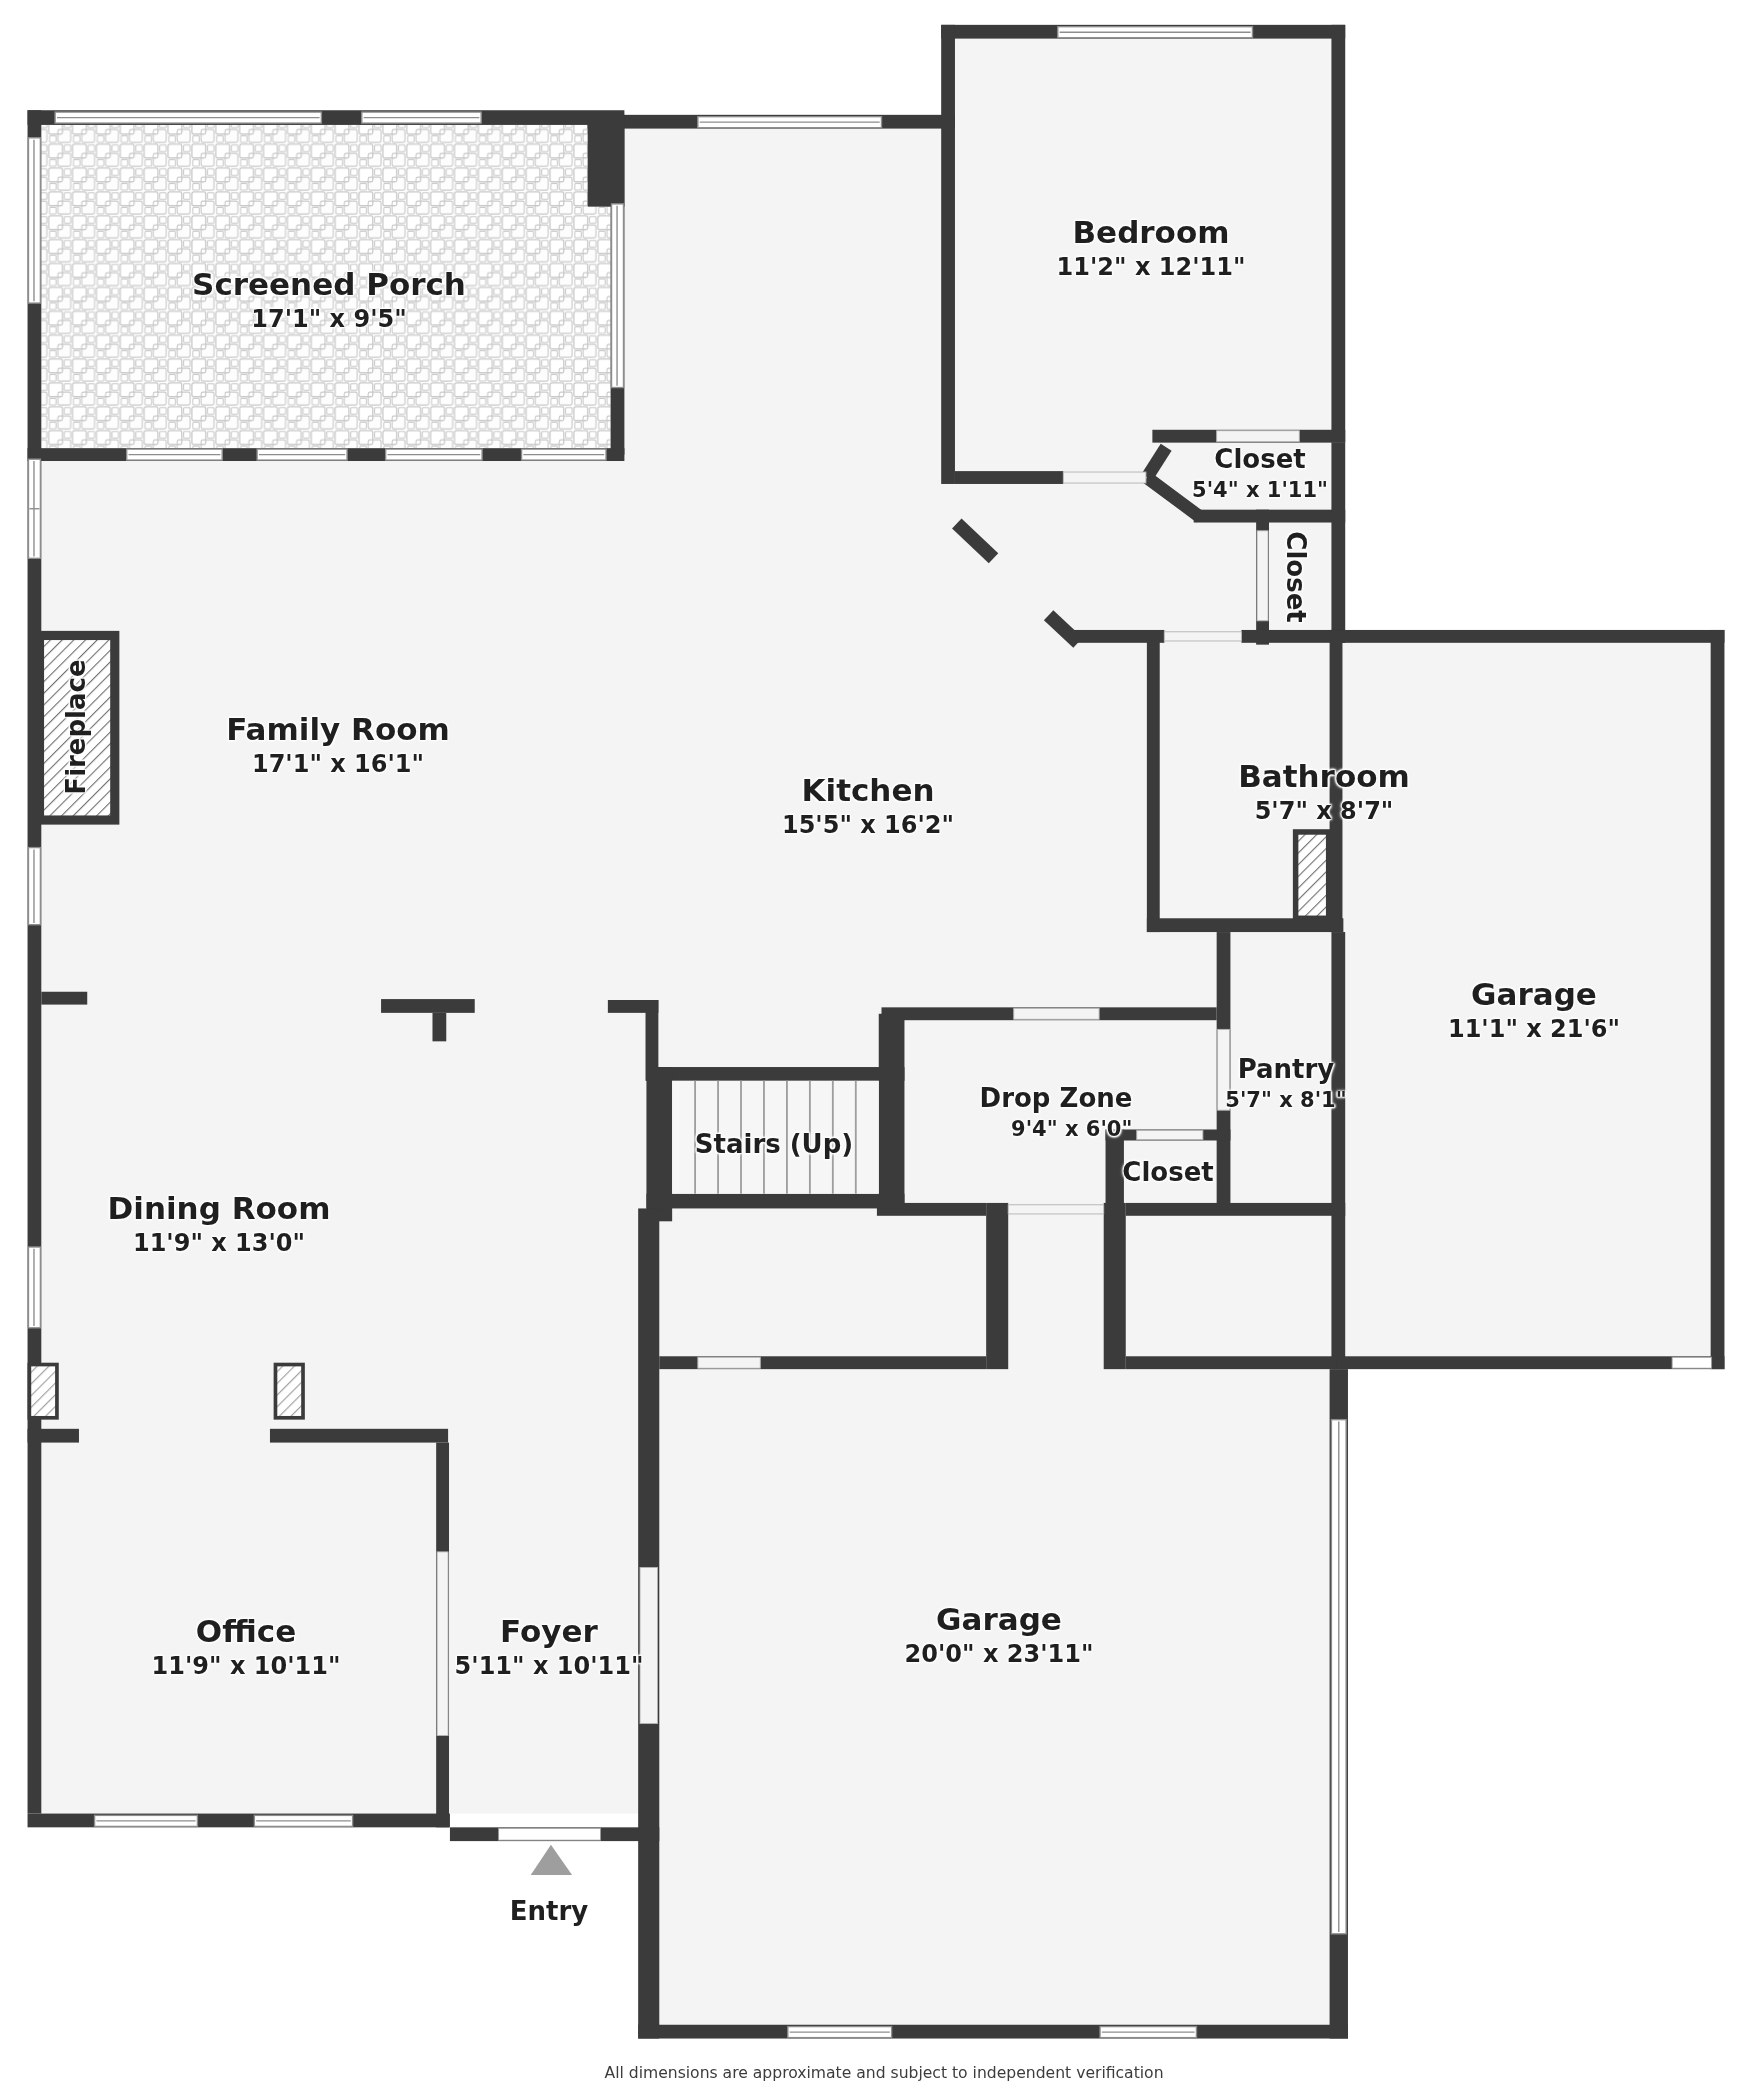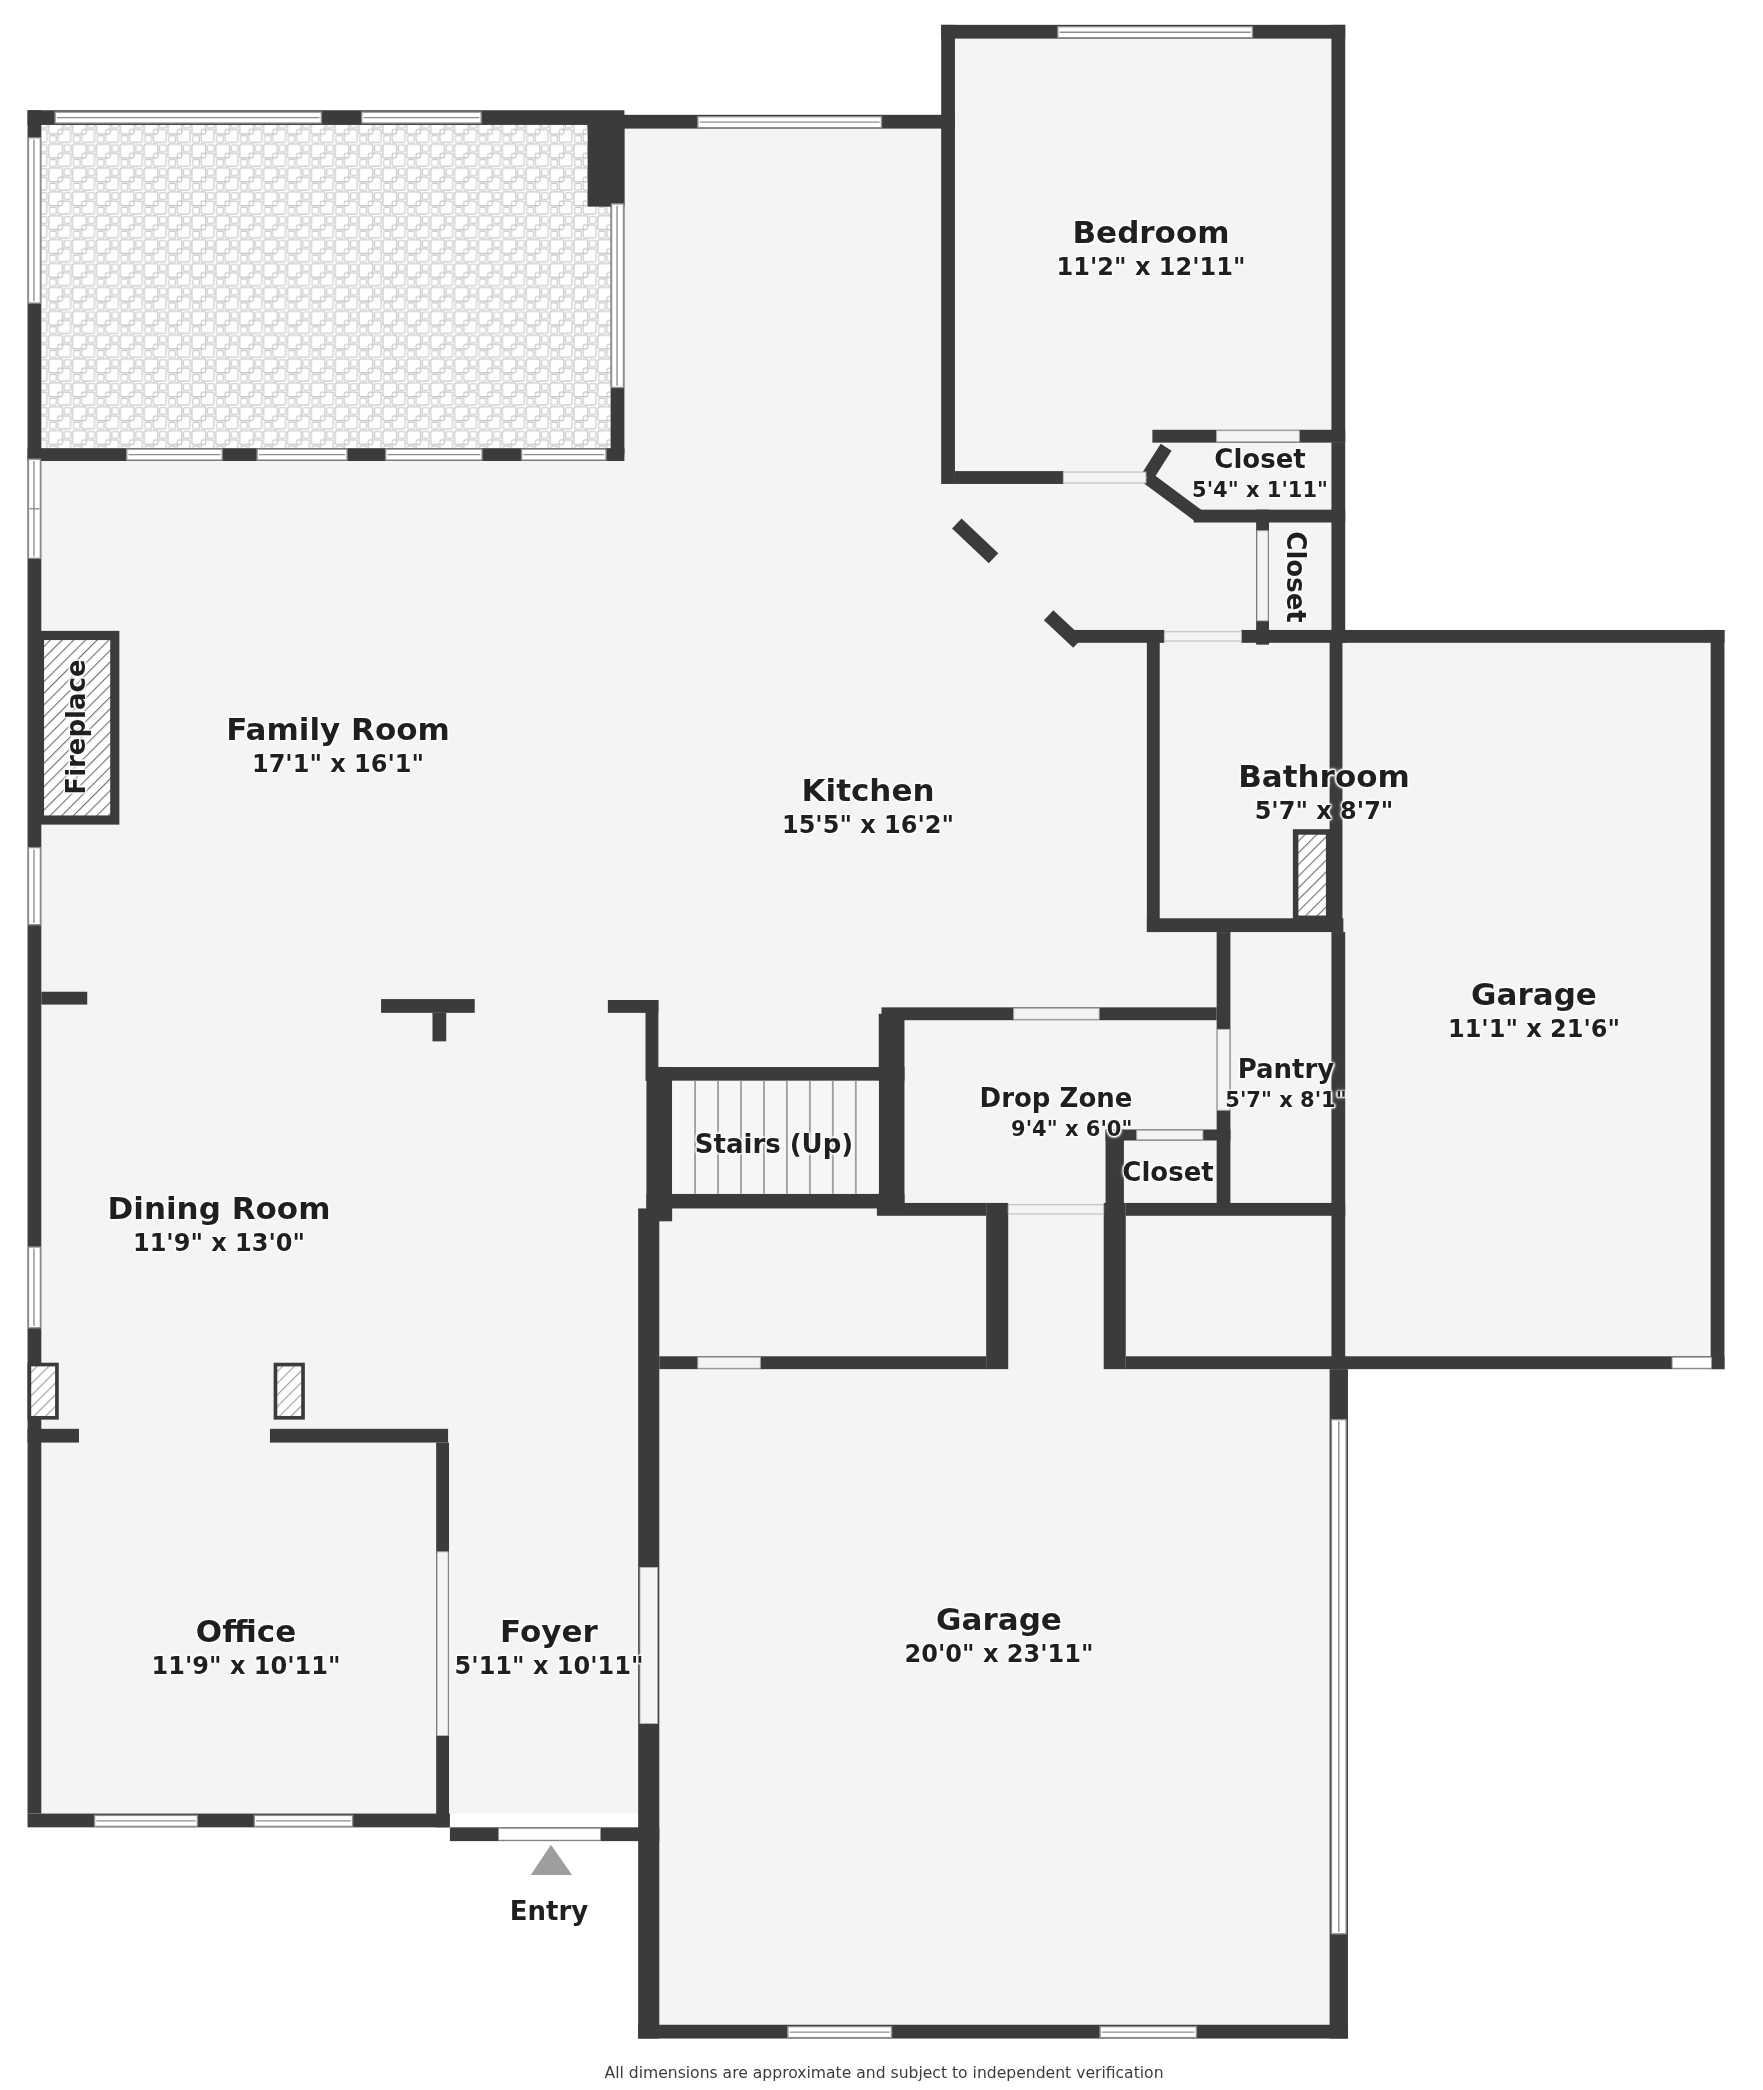--- a/index.html
+++ b/index.html
@@ -198,20 +198,24 @@
     <line class="tread" x1="832" y1="1177" x2="832" y2="1300"></line>
     <line class="tread" x1="857" y1="1177" x2="857" y2="1300"></line>
     <line class="tread" x1="882" y1="1177" x2="882" y2="1300"></line>
     <line class="tread" x1="907" y1="1177" x2="907" y2="1300"></line>
     <line class="tread" x1="932" y1="1177" x2="932" y2="1300"></line>
   </g>
 
   <polygon points="578,2042 600,2009 623,2042" fill="#9e9e9e"></polygon>
 </svg>
 
+<div class="lbl" style="left:329px;top:300px;">
+  <div class="nm">Screened Porch</div>
+  <div class="dm">17'1" x 9'5"</div>
+</div>
 <div class="lbl" style="left:1151px;top:248px;">
   <div class="nm">Bedroom</div>
   <div class="dm">11'2" x 12'11"</div>
 </div>
 <div class="lbl sm" style="left:1260px;top:474px;">
   <div class="nm">Closet</div>
   <div class="dm">5'4" x 1'11"</div>
 </div>
 <div class="lbl sm rot90" style="left:1295px;top:577px;">
   <div class="nm">Closet</div>

